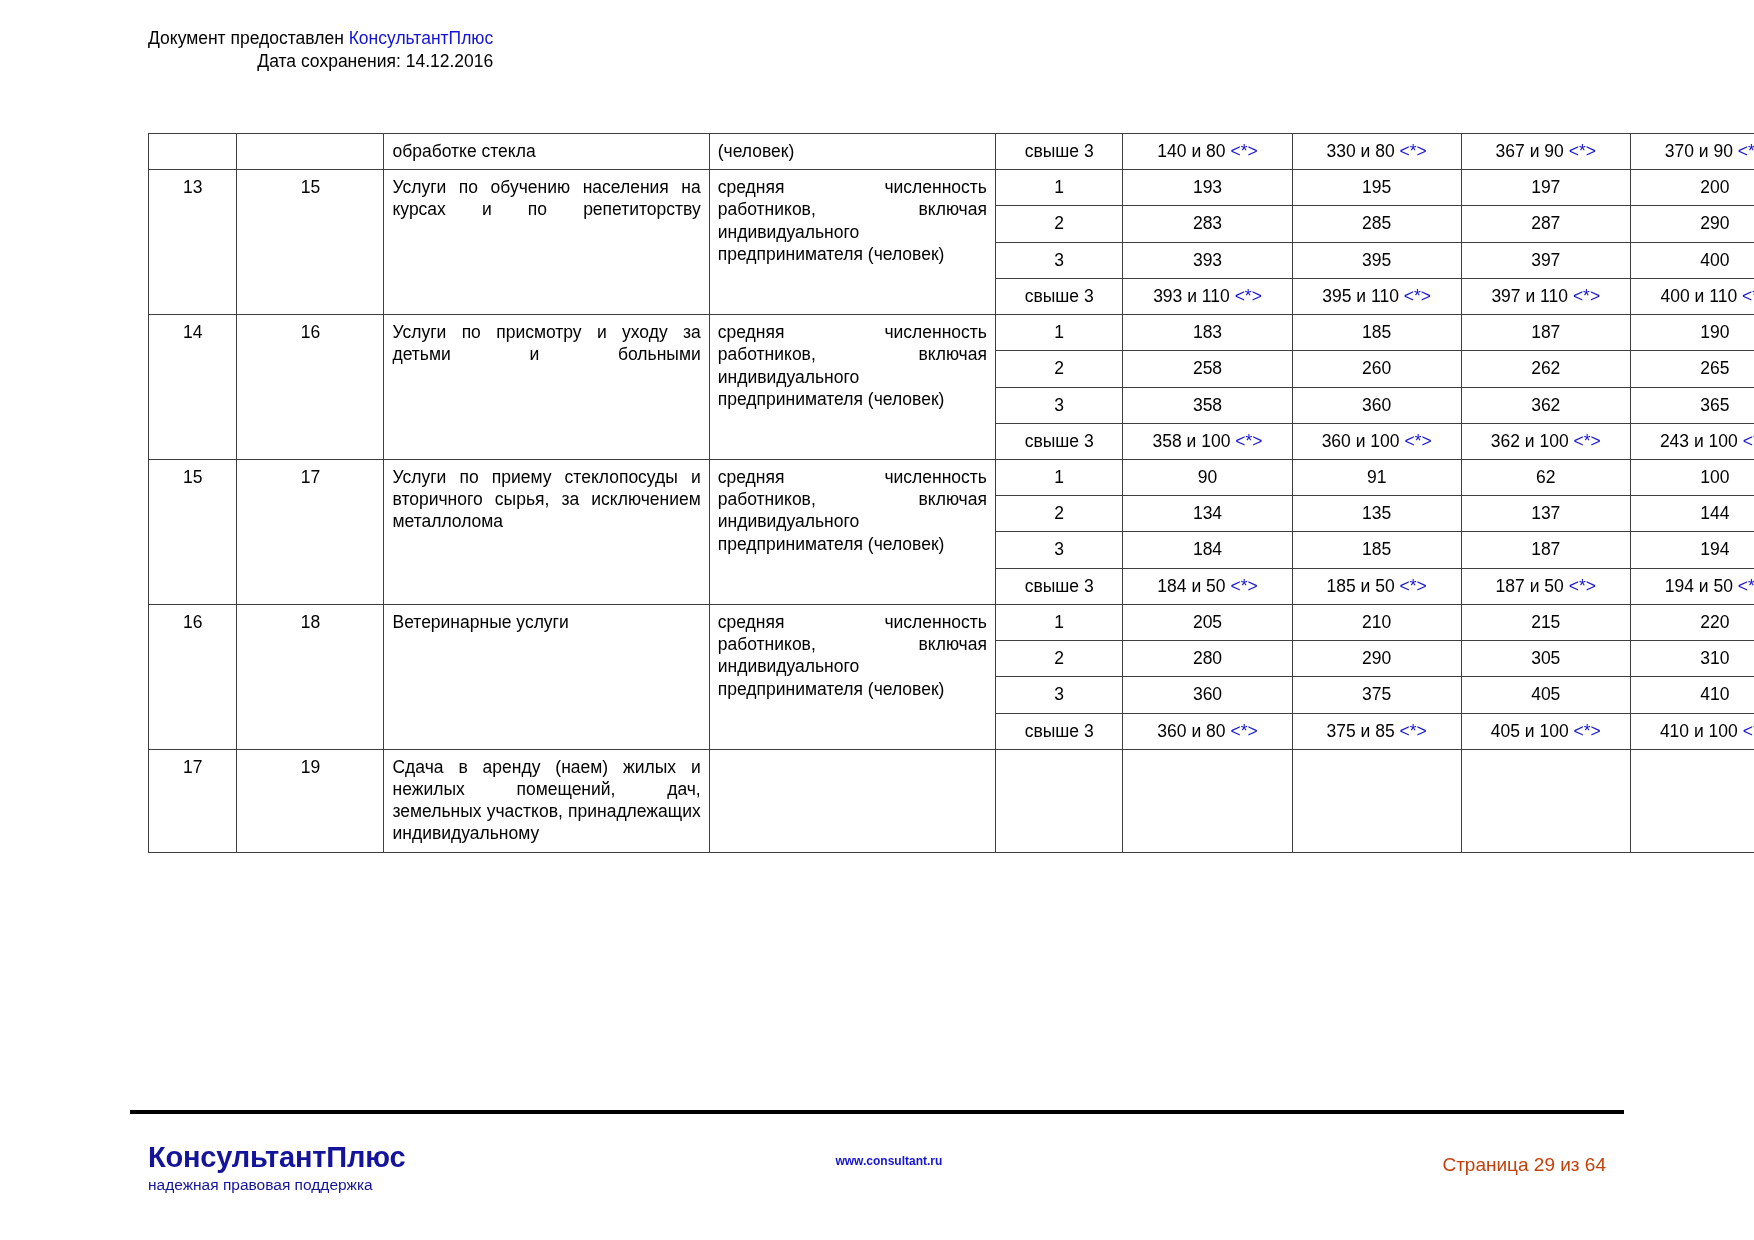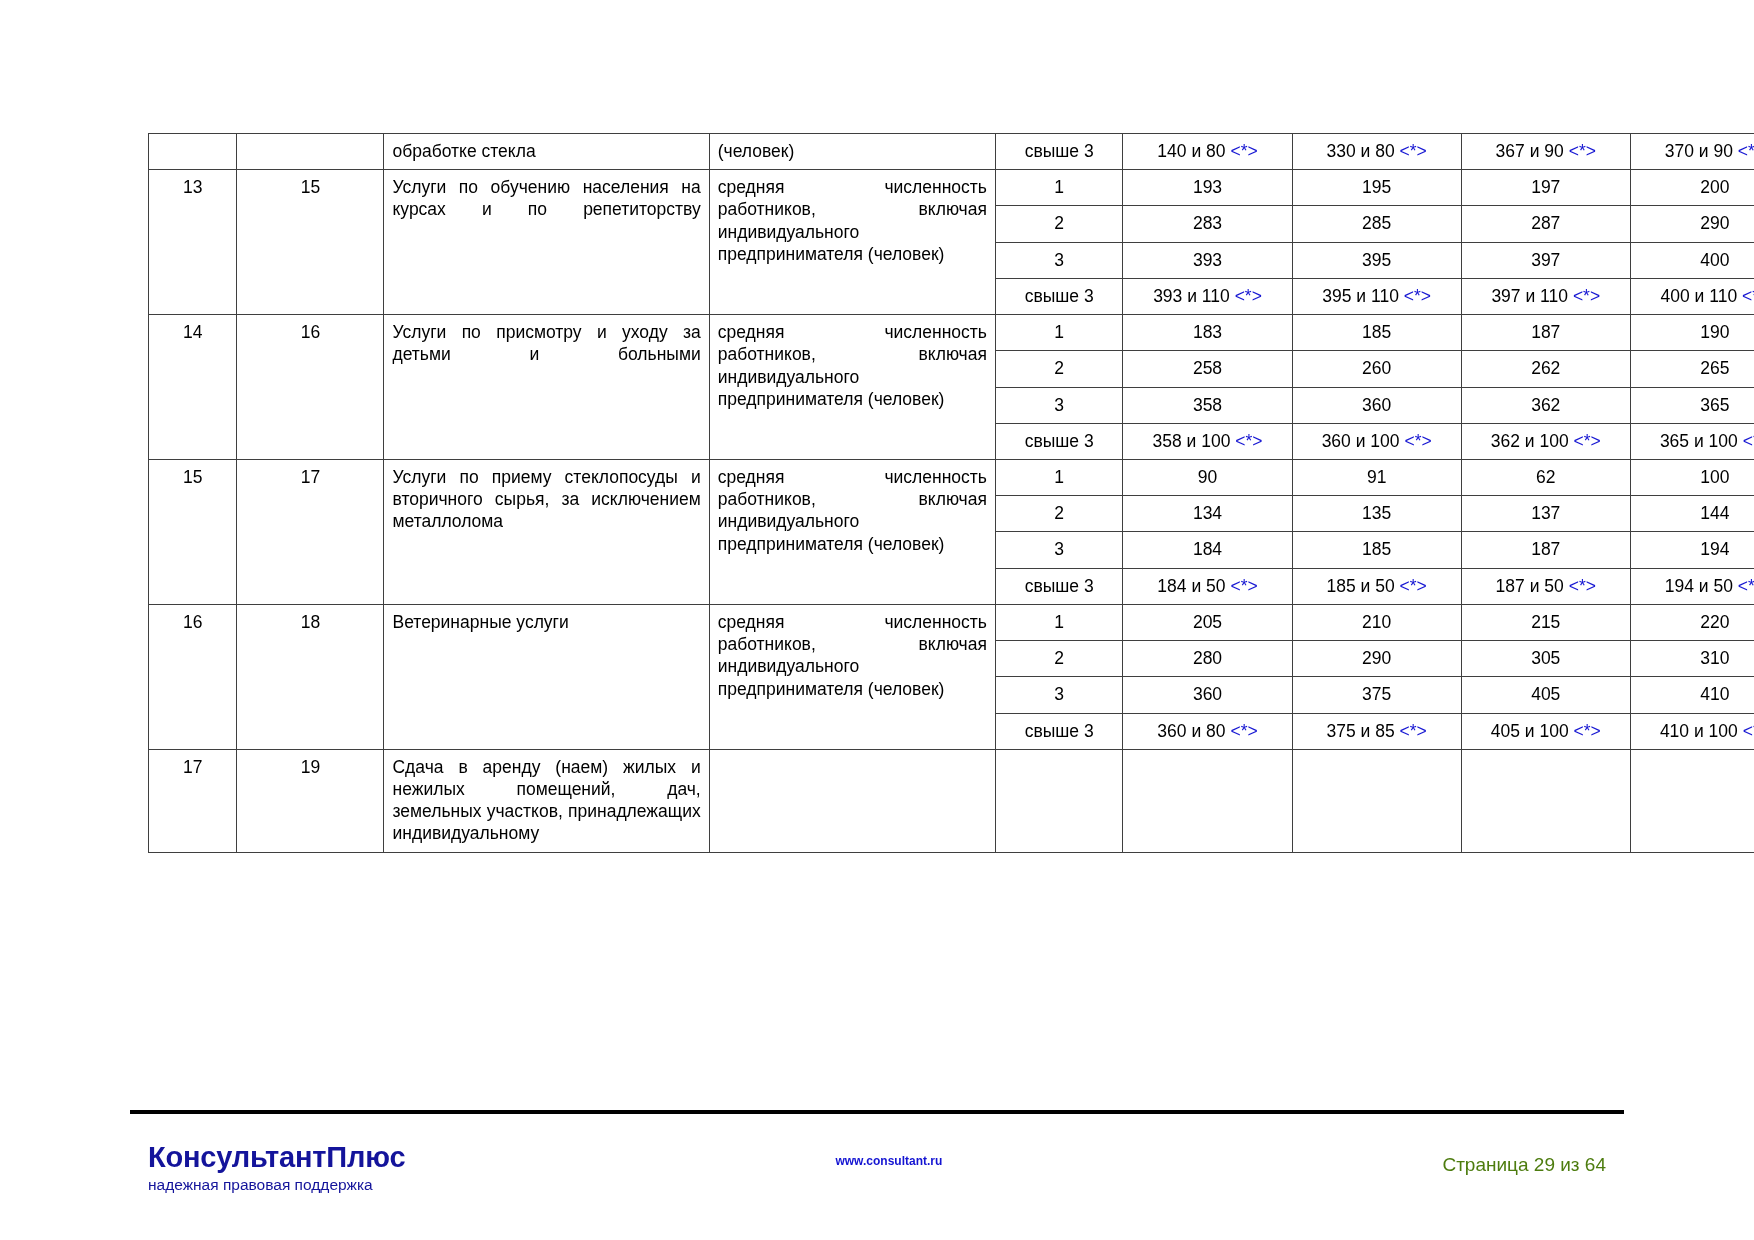--- a/index.html
+++ b/index.html
@@ -127,30 +127,34 @@
   }
   .footer-center {
     font-size: 12px;
     font-weight: bold;
     color: #1414d2;
     margin-top: 14px;
     margin-left: -70px;
   }
   .footer-right {
     font-size: 19px;
-    color: #4d7c0f;
+    color: #c2410c;
     margin-top: 14px;
   }
 </style>
 </head>
 <body>
 
 <div class="page">
 
   <div class="header">
+    <div class="header-right">
+      <div><span>Документ предоставлен </span><span class="brand-link">КонсультантПлюс</span></div>
+      <div>Дата сохранения: 14.12.2016</div>
+    </div>
   </div>
 
   <div class="table-wrap">
     <table class="doc-table">
       <colgroup>
         <col class="c-num1">
           <col class="c-num2">
           <col class="c-name">
           <col class="c-unit">
         <col class="c-cnt">
@@ -229,21 +233,21 @@
           <td class="val-cell"><span>358</span><span class="ref"></span></td>
           <td class="val-cell"><span>360</span><span class="ref"></span></td>
           <td class="val-cell"><span>362</span><span class="ref"></span></td>
           <td class="val-cell"><span>365</span><span class="ref"></span></td>
         </tr>
         <tr>
           <td class="ctr nowrapcell">свыше 3</td>
           <td class="val-cell"><span>358 и 100</span> <span class="ref">&lt;*&gt;</span></td>
           <td class="val-cell"><span>360 и 100</span> <span class="ref">&lt;*&gt;</span></td>
           <td class="val-cell"><span>362 и 100</span> <span class="ref">&lt;*&gt;</span></td>
-          <td class="val-cell"><span>365 и 100</span> <span class="ref">&lt;*&gt;</span></td>
+          <td class="val-cell"><span>243 и 100</span> <span class="ref">&lt;*&gt;</span></td>
         </tr>
 
         <tr>
           <td class="ctr" rowspan="4">15</td>
           <td class="ctr" rowspan="4">17</td>
           <td class="just" rowspan="4">Услуги по приему стеклопосуды и вторичного сырья, за исключением металлолома</td>
           <td class="just-last-left" rowspan="4">средняя численность работников, включая индивидуального предпринимателя (человек)</td>
           <td class="ctr nowrapcell">1</td>
           <td class="val-cell"><span>90</span><span class="ref"></span></td>
           <td class="val-cell"><span>91</span><span class="ref"></span></td>

